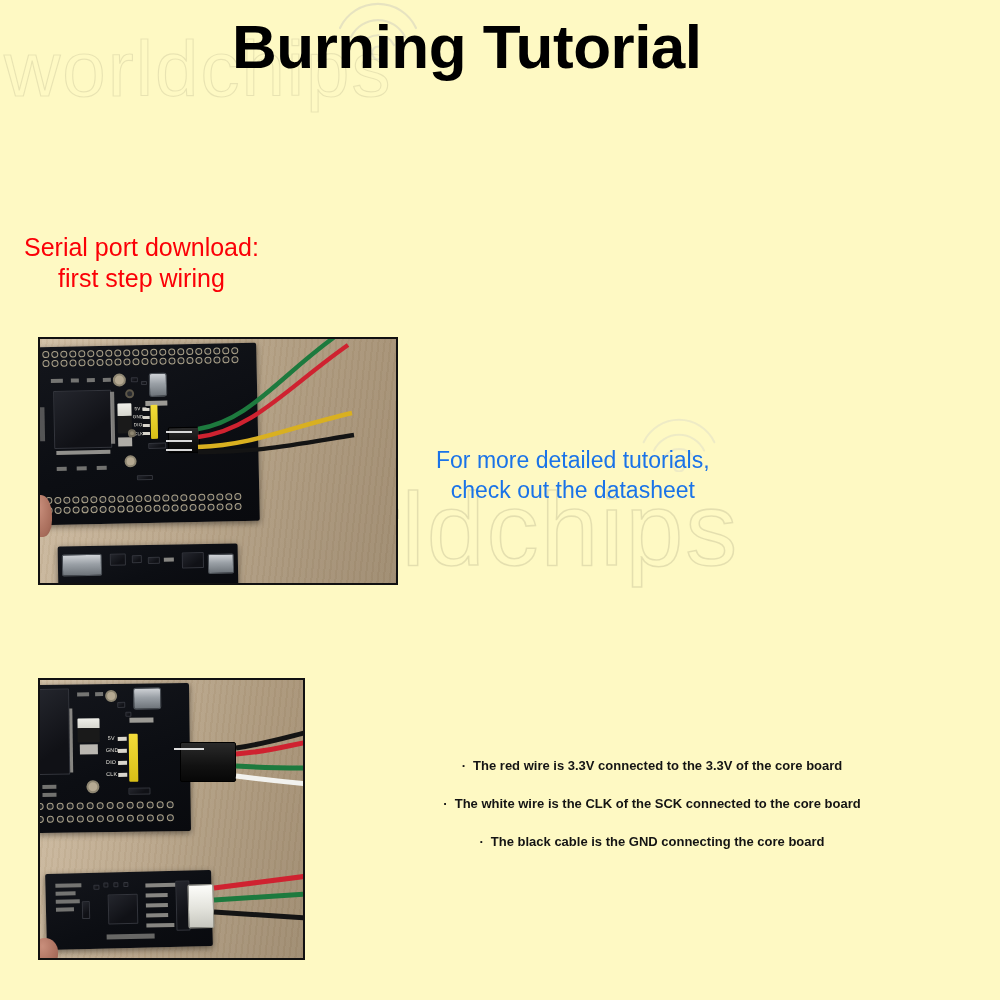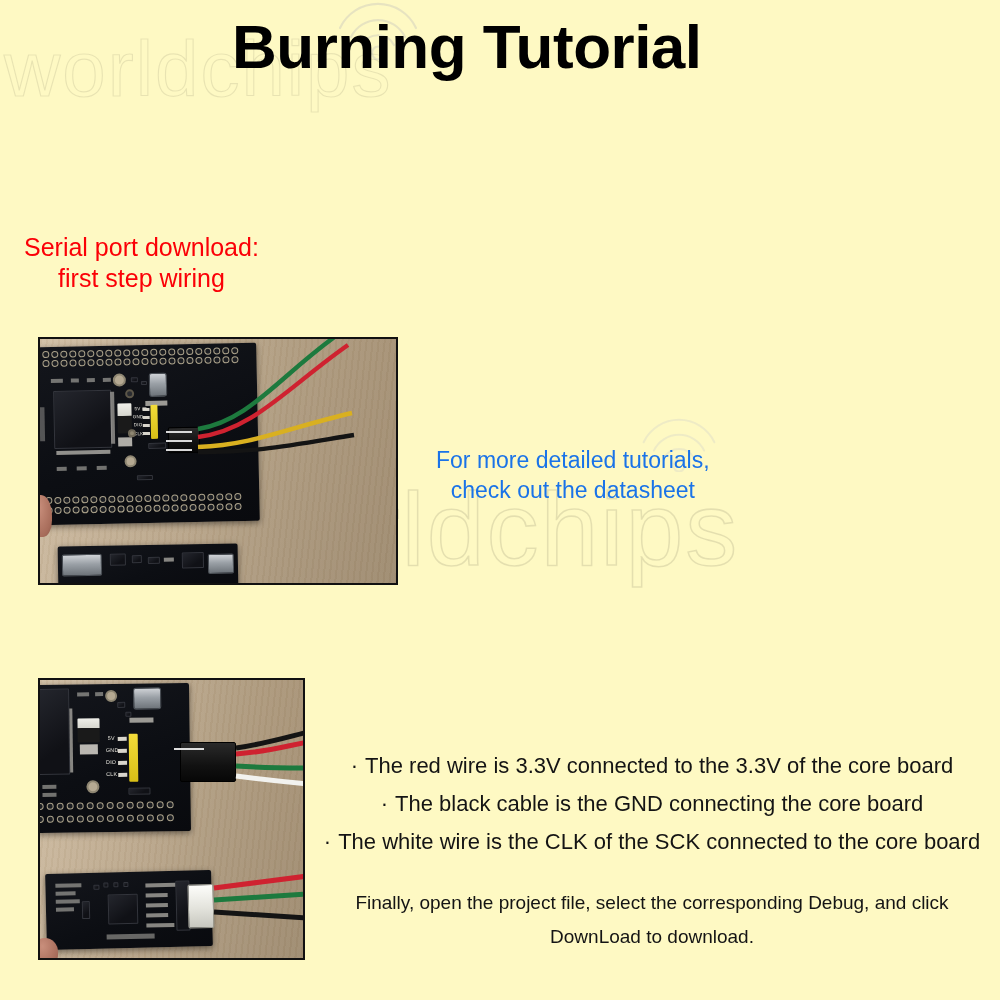--- a/index.html
+++ b/index.html
@@ -88,25 +88,26 @@
     font-size: 20.5px;
     line-height: 29px;
     color: #141414;
   }
   .swd-bullets {
     position: absolute;
     left: 322px; top: 755px;
     width: 660px;
   }
   .swd-bullets .bullet {
-    font-size: 22px;
+    font-size: 13px;
     line-height: 22px;
     color: #141414;
     margin-bottom: 16px;
     white-space: nowrap;
+    font-weight: bold;
   }
   .swd-bullets .bullet .dot { margin-right: 7px; }
   .swd-tail {
     position: absolute;
     left: 322px; top: 886px;
     width: 660px;
     font-size: 19px;
     line-height: 34px;
     color: #141414;
   }
@@ -514,22 +515,21 @@
 
     <div class="finger" style="left:-8px; top:258px; width:26px; height:28px;"></div>
   </div>
 
 
   <div class="swd-bullets">
     <div class="bullet">
       <span class="dot">·</span><span>The red wire is 3.3V connected to the 3.3V of the core board</span>
     </div>
     <div class="bullet">
+      <span class="dot">·</span><span>The white wire is the CLK of the SCK connected to the core board</span>
+    </div>
+    <div class="bullet">
       <span class="dot">·</span><span>The black cable is the GND connecting the core board</span>
     </div>
-    <div class="bullet">
-      <span class="dot">·</span><span>The white wire is the CLK of the SCK connected to the core board</span>
-    </div>
   </div>
 
-  <div class="swd-tail">Finally, open the project file, select the corresponding Debug, and click DownLoad to download.</div>
 
 </div>
 
 </body></html>

